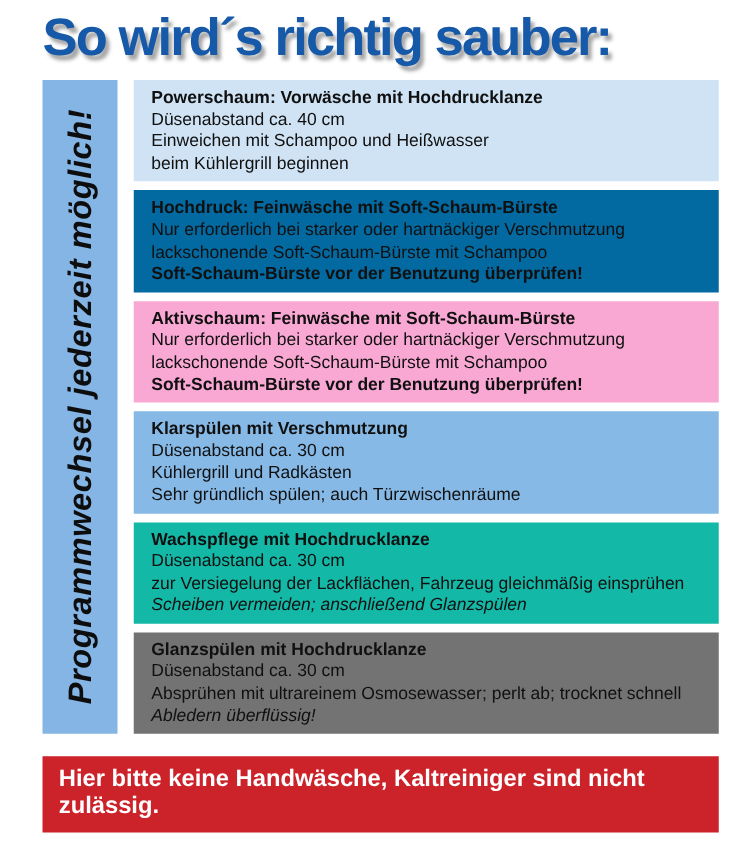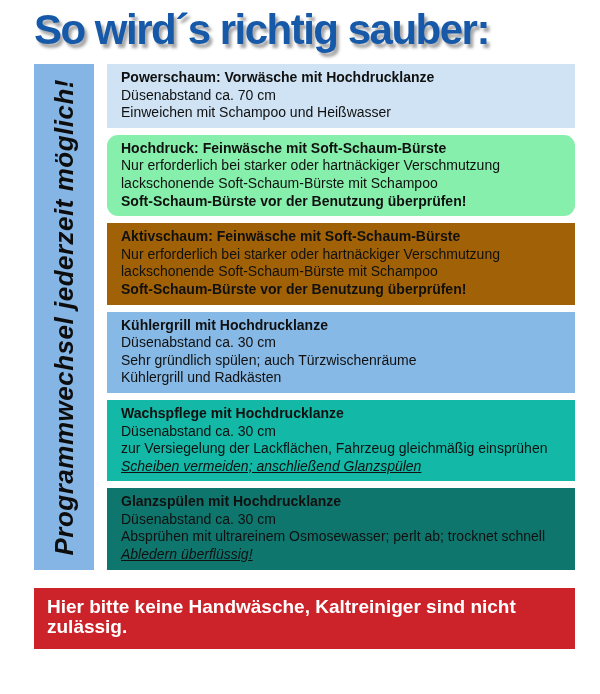--- a/index.html
+++ b/index.html
@@ -60,21 +60,20 @@
     color: #101010;
   }
   .section-heading {
     font-weight: bold;
   }
   .line-bold-italic {
     font-weight: bold;
   }
   .line-italic {
     font-style: italic;
-    text-decoration: underline;
   }
   .footer {
     margin-top: 18px;
     color: #ffffff;
     font-weight: bold;
     font-size: 19px;
     line-height: 20.5px;
     padding: 9px 10px 11px 13px;
   }
 </style>
@@ -88,53 +87,54 @@
   <div class="main">
 
     <div class="sidebar" style="background: rgb(133, 181, 229);">
       <div class="sidebar-label">Programmwechsel jederzeit möglich!</div>
     </div>
 
     <div class="content">
 
       <div class="section" style="background: rgb(207, 227, 244);">
         <div class="section-heading">Powerschaum: Vorwäsche mit Hochdrucklanze</div>
-        <div>Düsenabstand ca. 70 cm</div>
+        <div>Düsenabstand ca. 40 cm</div>
         <div>Einweichen mit Schampoo und Heißwasser</div>
+        <div>beim Kühlergrill beginnen</div>
       </div>
 
-      <div class="section" style="background: #86efac; border-radius: 11px;">
+      <div class="section" style="background: #0369a1;">
         <div class="section-heading">Hochdruck: Feinwäsche mit Soft-Schaum-Bürste</div>
         <div>Nur erforderlich bei starker oder hartnäckiger Verschmutzung</div>
         <div>lackschonende Soft-Schaum-Bürste mit Schampoo</div>
         <div class="line-bold-italic">Soft-Schaum-Bürste vor der Benutzung überprüfen!</div>
       </div>
 
-      <div class="section" style="background: #a16207;">
+      <div class="section" style="background: #f9a8d4;">
         <div class="section-heading">Aktivschaum: Feinwäsche mit Soft-Schaum-Bürste</div>
         <div>Nur erforderlich bei starker oder hartnäckiger Verschmutzung</div>
         <div>lackschonende Soft-Schaum-Bürste mit Schampoo</div>
         <div class="line-bold-italic">Soft-Schaum-Bürste vor der Benutzung überprüfen!</div>
       </div>
 
       <div class="section" style="background: rgb(135, 185, 230);">
-        <div class="section-heading">Kühlergrill mit Hochdrucklanze</div>
+        <div class="section-heading">Klarspülen mit Verschmutzung</div>
         <div>Düsenabstand ca. 30 cm</div>
+        <div>Kühlergrill und Radkästen</div>
         <div>Sehr gründlich spülen; auch Türzwischenräume</div>
-        <div>Kühlergrill und Radkästen</div>
       </div>
 
       <div class="section" style="background: #14b8a6;">
         <div class="section-heading">Wachspflege mit Hochdrucklanze</div>
         <div>Düsenabstand ca. 30 cm</div>
         <div>zur Versiegelung der Lackflächen, Fahrzeug gleichmäßig einsprühen</div>
         <div class="line-italic">Scheiben vermeiden; anschließend Glanzspülen</div>
       </div>
 
-      <div class="section" style="background: #0f766e;">
+      <div class="section" style="background: #737373;">
         <div class="section-heading">Glanzspülen mit Hochdrucklanze</div>
         <div>Düsenabstand ca. 30 cm</div>
         <div>Absprühen mit ultrareinem Osmosewasser; perlt ab; trocknet schnell</div>
         <div class="line-italic">Abledern überflüssig!</div>
       </div>
 
     </div>
   </div>
 
   <div class="footer" style="background: rgb(204, 34, 41);">

